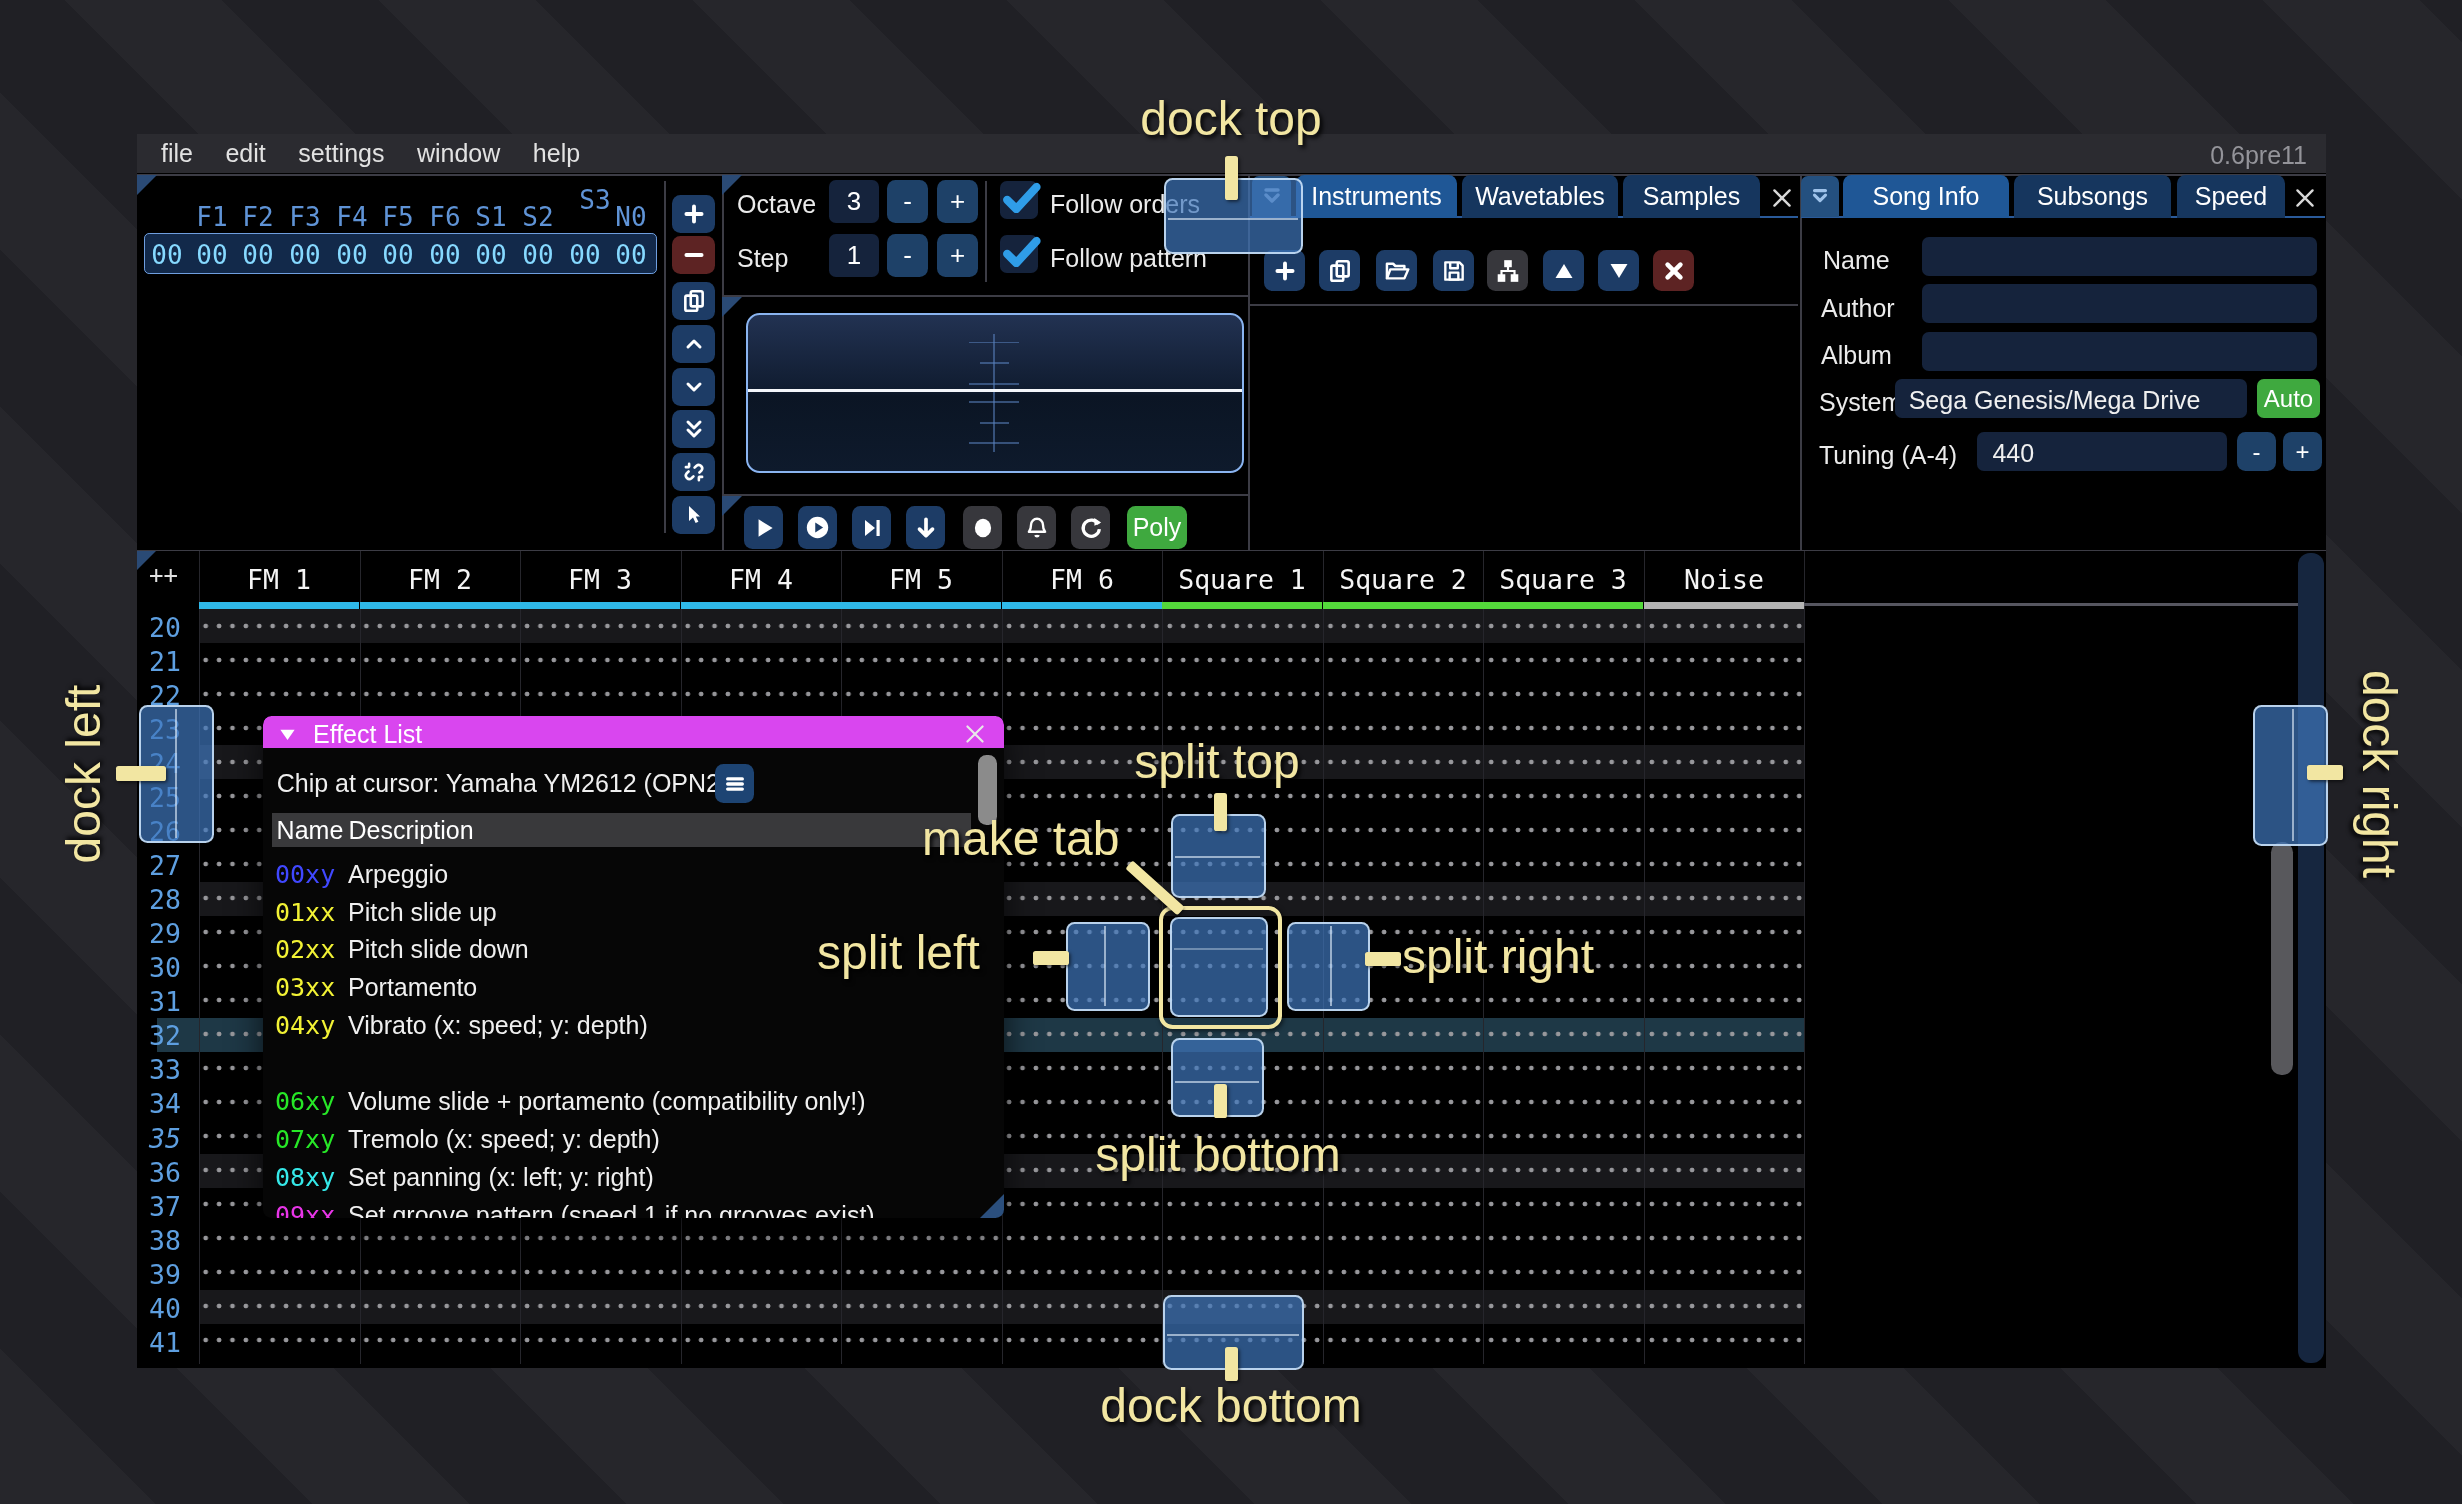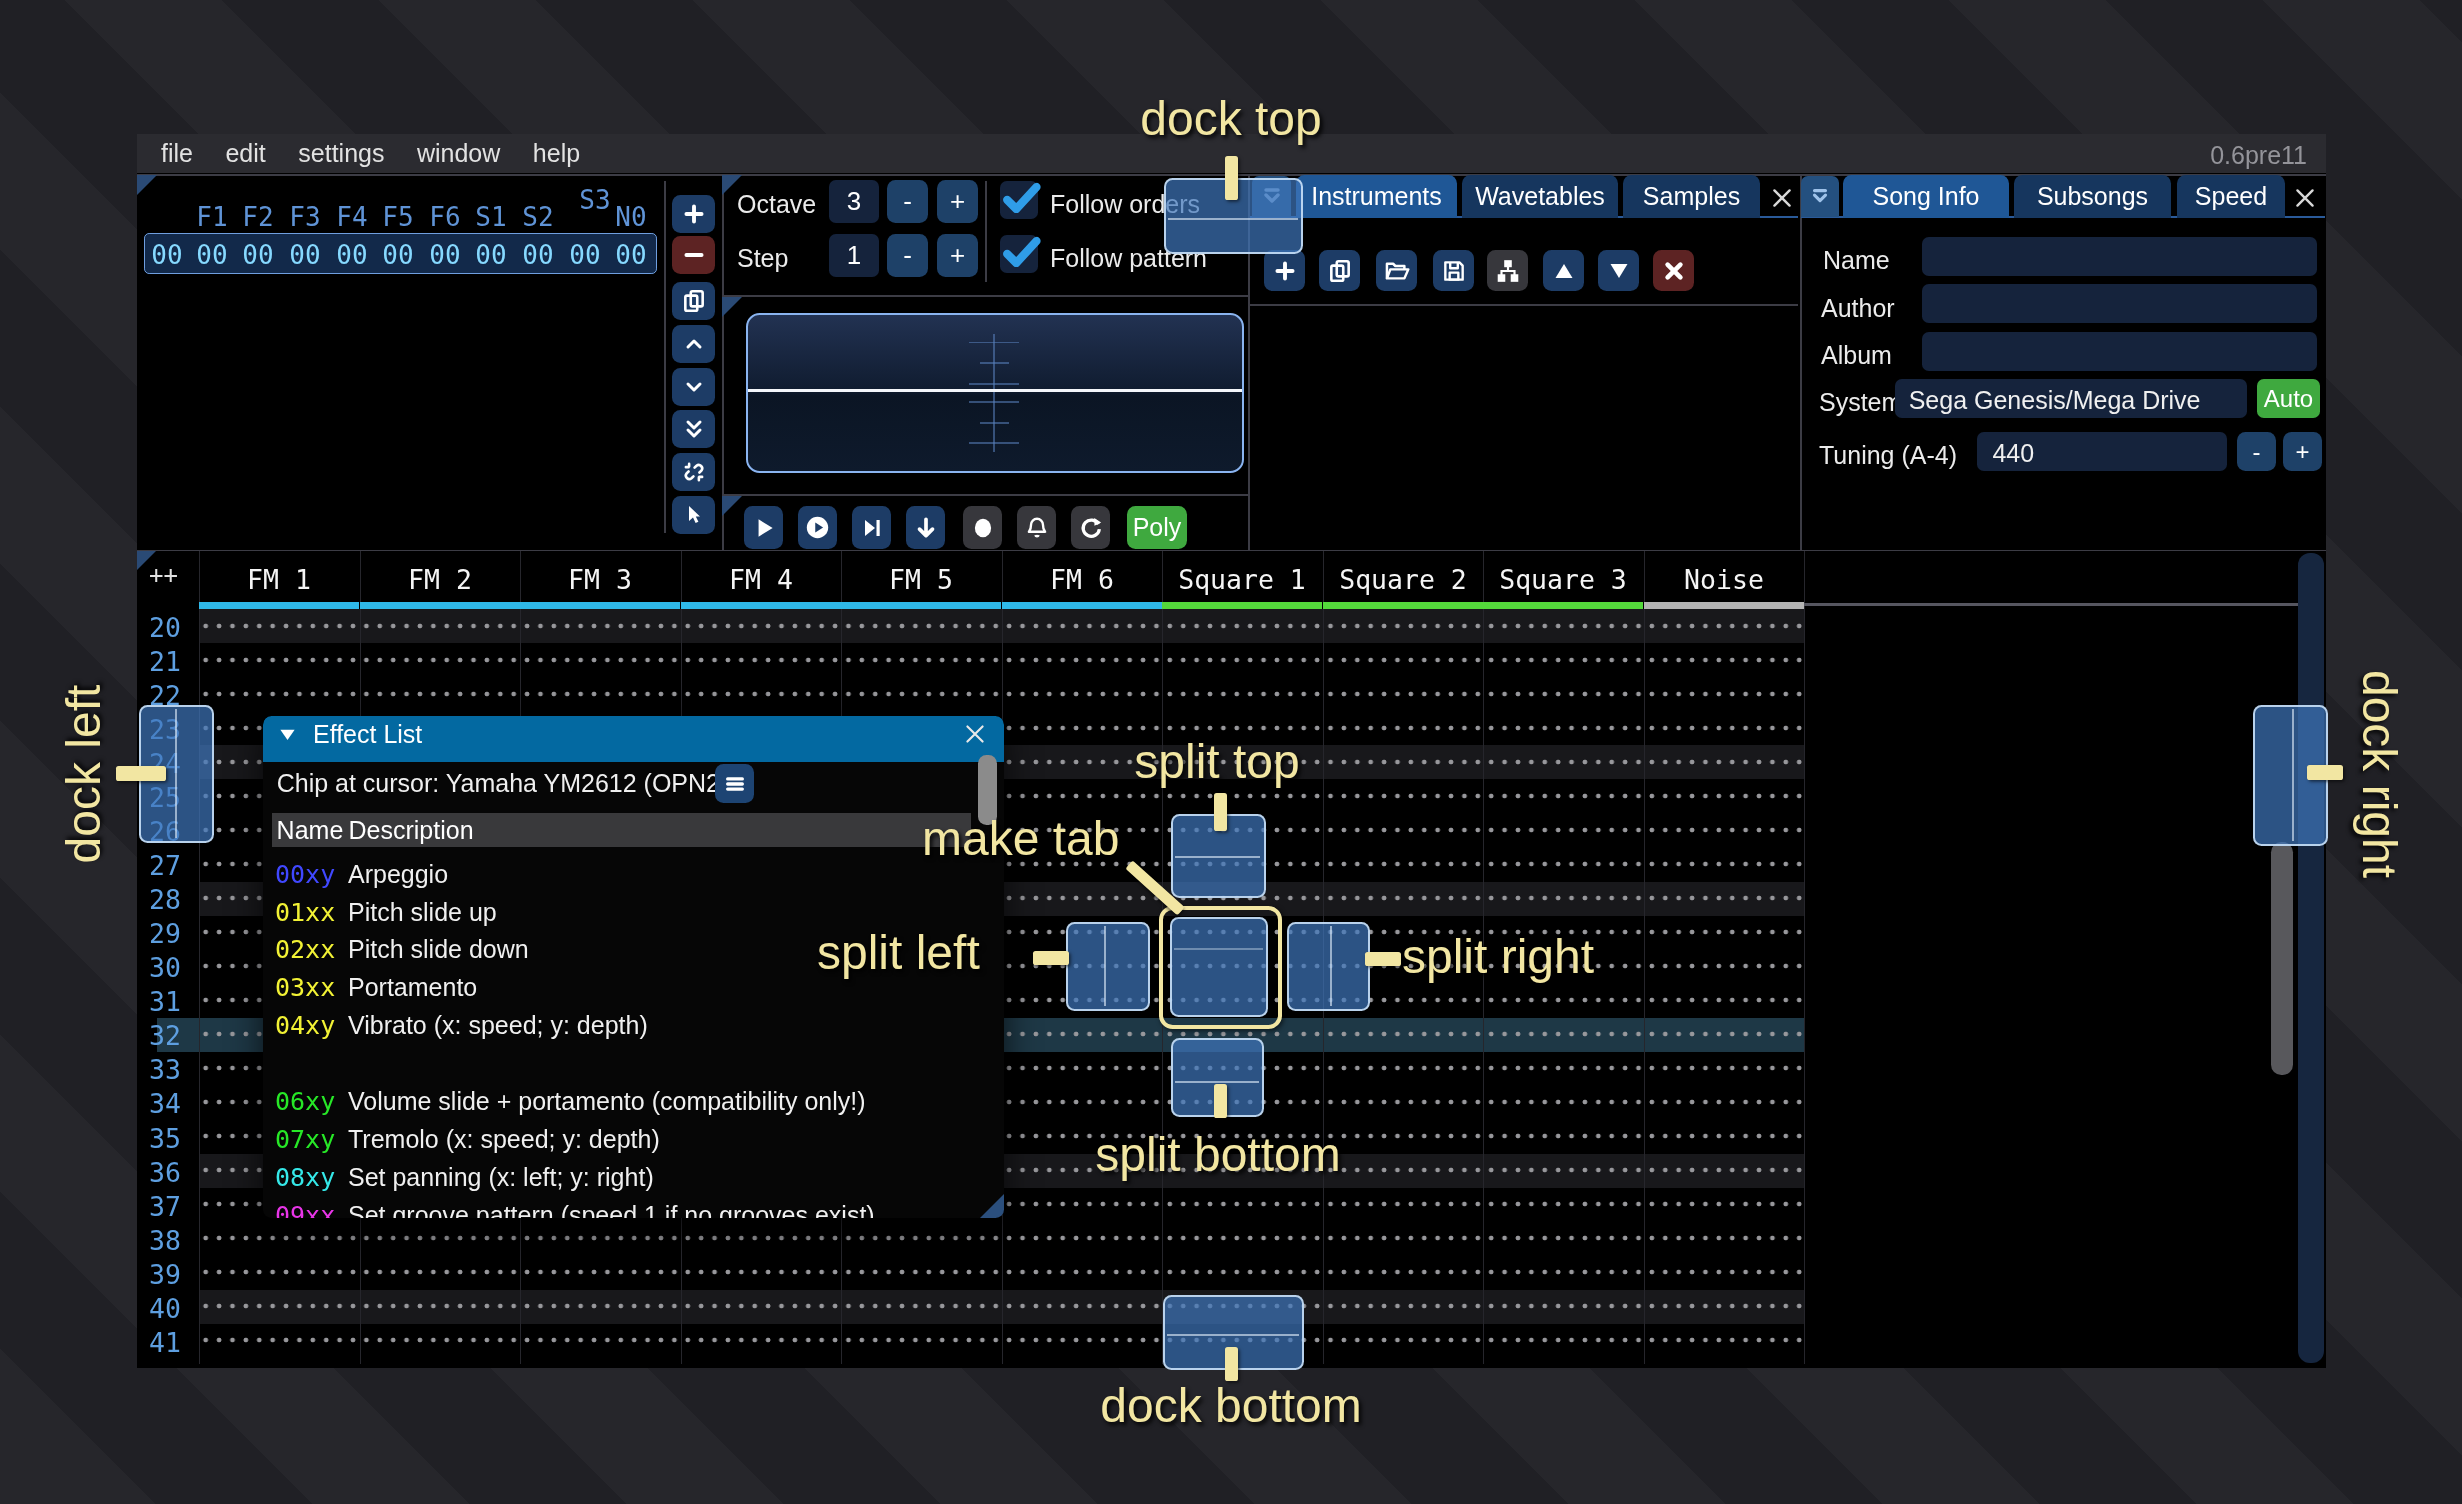--- a/index.html
+++ b/index.html
@@ -33,21 +33,21 @@
     background-size:13.4px 34px;}
   .rownum{position:absolute;left:0;width:44px;text-align:right;font-size:26.5px;color:#5e9fe0;z-index:4;font-family:"DejaVu Sans Mono",monospace;}
   .rowbg{position:absolute;left:62px;width:1605px;height:34px;background:#18181b;z-index:1;}
   .cursorbg{position:absolute;left:19.7px;width:1648px;height:34px;background:#1e3846;z-index:1;}
   .colsep{position:absolute;top:0;width:0.9px;height:813px;background:#26262c;z-index:2;}
   .chname{position:absolute;top:8.5px;height:39px;display:flex;align-items:center;justify-content:center;
     font-size:26.5px;color:#f5f5f5;z-index:5;font-family:"DejaVu Sans Mono",monospace;text-shadow:1.7px 1.7px 1.7px #000;}
   .chline{position:absolute;top:51px;height:6.8px;z-index:5;}
   #effect-window{position:absolute;left:263px;top:716px;width:741px;height:502px;background:#060606;border-radius:8.5px;
     overflow:hidden;z-index:30;box-shadow:0 8.5px 34px rgba(0,0,0,0.7);}
-  .fx-title{position:absolute;left:0;top:0;width:100%;height:46px;background:#0369a1;border-radius:8.5px 8.5px 0 0;}
+  .fx-title{position:absolute;left:0;top:0;width:100%;height:32px;background:#d946ef;border-radius:8.5px 8.5px 0 0;}
   .fxrow-code{position:absolute;left:12px;font-size:25px;font-family:"DejaVu Sans Mono",monospace;}
   .fxrow-desc{position:absolute;left:85px;font-size:25px;color:#f0f0f0;white-space:nowrap;}
   .ordcell{position:absolute;width:44px;text-align:center;font-size:26px;z-index:8;font-family:"DejaVu Sans Mono",monospace;}
   svg{display:block;}
 </style>
 </head>
 <body>
 
 <div class="stage">
 
@@ -393,21 +393,21 @@
       <div class="rownum" style="top:299px;">27</div>
       <div class="rowbg" style="top:331px;"></div>
       <div class="rownum" style="top:333px;">28</div>
       <div class="rownum" style="top:367px;">29</div>
       <div class="rownum" style="top:401px;">30</div>
       <div class="rownum" style="top:435px;">31</div>
       <div class="cursorbg" style="top:467px;"></div>
       <div class="rownum" style="top:469px;">32</div>
       <div class="rownum" style="top:503px;">33</div>
       <div class="rownum" style="top:537px;">34</div>
-      <div class="rownum" style="top:572px;">35</div>
+      <div class="rownum" style="top:572px;font-style:italic;">35</div>
       <div class="rowbg" style="top:603px;"></div>
       <div class="rownum" style="top:606px;">36</div>
       <div class="rownum" style="top:640px;">37</div>
       <div class="rownum" style="top:674px;">38</div>
       <div class="rownum" style="top:708px;">39</div>
       <div class="rowbg" style="top:739px;"></div>
       <div class="rownum" style="top:742px;">40</div>
       <div class="rownum" style="top:776px;">41</div>
       <div class="rownum" style="top:810px;">42</div>
     </div>

